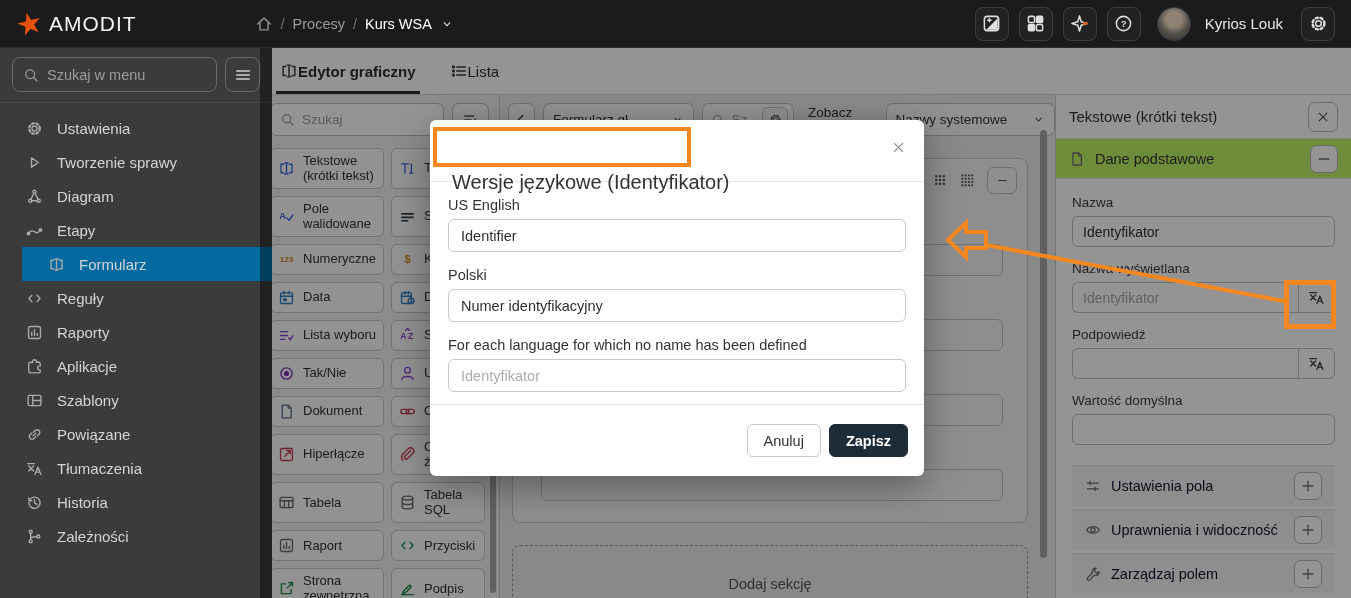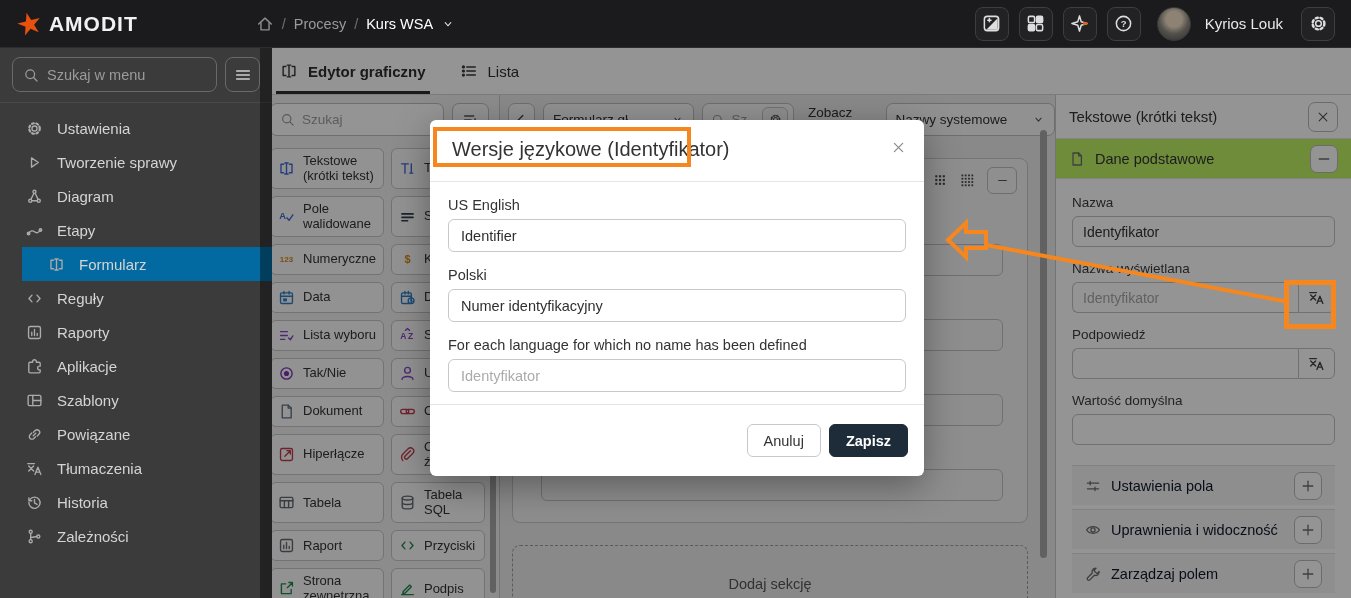--- a/index.html
+++ b/index.html
@@ -8,21 +8,21 @@
   .ic { display:inline-flex; align-items:center; justify-content:center;
         width:18px; height:18px; flex:0 0 auto; }
   .ic svg { width:100%; height:100%; }
 
   
   #topbar { position:absolute; left:0; top:0; width:1351px; height:48px;
     background:#1b1b1d; display:flex; align-items:center; z-index:20;
     border-bottom:1px solid #2c2c2e; }
   .logo { display:flex; align-items:center; gap:6px; margin-left:16px; }
   .logo-star { color:#e8500e; font-size:30px; line-height:1; transform:rotate(-14deg); }
-  .logo-text { color:#f2f2f2; font-size:21px; font-weight:700; letter-spacing:1px; }
+  .logo-text { color:#f2f2f2; font-size:21px; font-weight:400; letter-spacing:1px; }
   .crumbs { display:flex; align-items:center; gap:8px; margin-left:118px;
     font-size:14.5px; color:#9a9a9a; }
   .crumbs .ic { color:#8d8d8d; }
   .crumb-sep { color:#6f6f6f; }
   .crumb-current { color:#fff; }
   .crumbs .chev { color:#e2e2e2; width:14px; height:14px; }
   .tb-right { margin-left:auto; display:flex; align-items:center; gap:10px; margin-right:16px; }
   .tb-btn { width:34px; height:34px; border:1px solid #3e3e41; border-radius:8px;
     background:#222224; color:#dedede; display:flex; align-items:center; justify-content:center; }
   .tb-btn .ic { width:19px; height:19px; }
@@ -47,21 +47,21 @@
   .side-menu { padding-top:8px; }
   .side-item { display:flex; align-items:center; gap:14px; height:34px; padding-left:26px;
     color:#d4d4d4; font-size:15px; cursor:pointer; }
   .side-item .ic { color:#ababab; width:17px; height:17px; }
   .side-item.active { background:#0369a1;margin-left:22px; }
 
   
   #main { position:absolute; left:260px; top:48px; width:1091px; height:550px; background:#f0f0f0; }
   #tabsrow { position:absolute; left:0; top:0; width:1091px; height:47px; background:#fff;
     border-bottom:1px solid #d6d6d6; display:flex; align-items:stretch; }
-  .tab { display:flex; align-items:center; gap:10px; padding:14px 4px; margin-left:16px;
+  .tab { display:flex; align-items:center; padding:14px 4px; margin-left:16px;
     font-size:15px; font-weight:700; color:#2e2e2e; position:relative; }
   .tab .ic { color:#3a3a3a; }
   .tab.active::after { content:""; position:absolute; left:0; right:0; bottom:0; height:3px; background:#2f2f2f; }
   .tab.t2 { margin-left:26px; font-weight:400; }
 
   
   #palette { position:absolute; left:0; top:47px; width:240px; height:503px;
     background:#f1f1f1; border-right:1px solid #c9c9c9; }
   .pal-top { display:flex; gap:8px; padding:8px 10px; }
   .pal-search { flex:1; display:flex; align-items:center; gap:7px; height:33px; background:#fff;
@@ -144,21 +144,21 @@
   .acc-row .lbl { flex:1; font-size:14.5px; color:#0f172a; }
   .acc-row .sq-btn { width:28px; height:28px; }
 
   
   #scrim { position:absolute; left:260px; top:48px; width:1091px; height:550px;
     background:rgba(0,0,0,0.42); z-index:40; }
   #modal { position:absolute; left:430px; top:120px; width:494px; height:356px; background:#fff;
     border-radius:6px; box-shadow:0 10px 36px rgba(0,0,0,0.35); z-index:50; }
   .modal-header { display:flex; align-items:flex-start; justify-content:space-between;
     padding:16px 18px 0 22px; height:62px; border-bottom:1px solid #e4e4e4; }
-  .modal-title { font-size:20px; color:#333; line-height:26px; }
+  .modal-title { font-size:20px; color:#333; line-height:26px;margin-top:33px; }
   .modal-close { border:none; background:none; color:#8a8a8a; cursor:pointer; margin-top:4px; }
   .modal-close .ic { width:15px; height:15px; }
   .modal-body { padding:0 18px; }
   .m-label { font-size:14.5px; color:#333; margin-top:15px; margin-bottom:6px; }
   .m-input { width:100%; height:33px; border:1px solid #c9c9c9; border-radius:6px; background:#fff;
     font-size:14.5px; color:#2f2f2f; padding:0 12px; font-family:inherit; outline:none; }
   .m-input::placeholder { color:#ababab; }
   .modal-footer { position:absolute; left:0; right:0; bottom:0; border-top:1px solid #e4e4e4;
     padding:19px 16px; display:flex; justify-content:flex-end; gap:8px; }
   .btn { height:33px; padding:0 16px; border-radius:6px; font-size:14.5px; cursor:pointer; font-family:inherit; }

